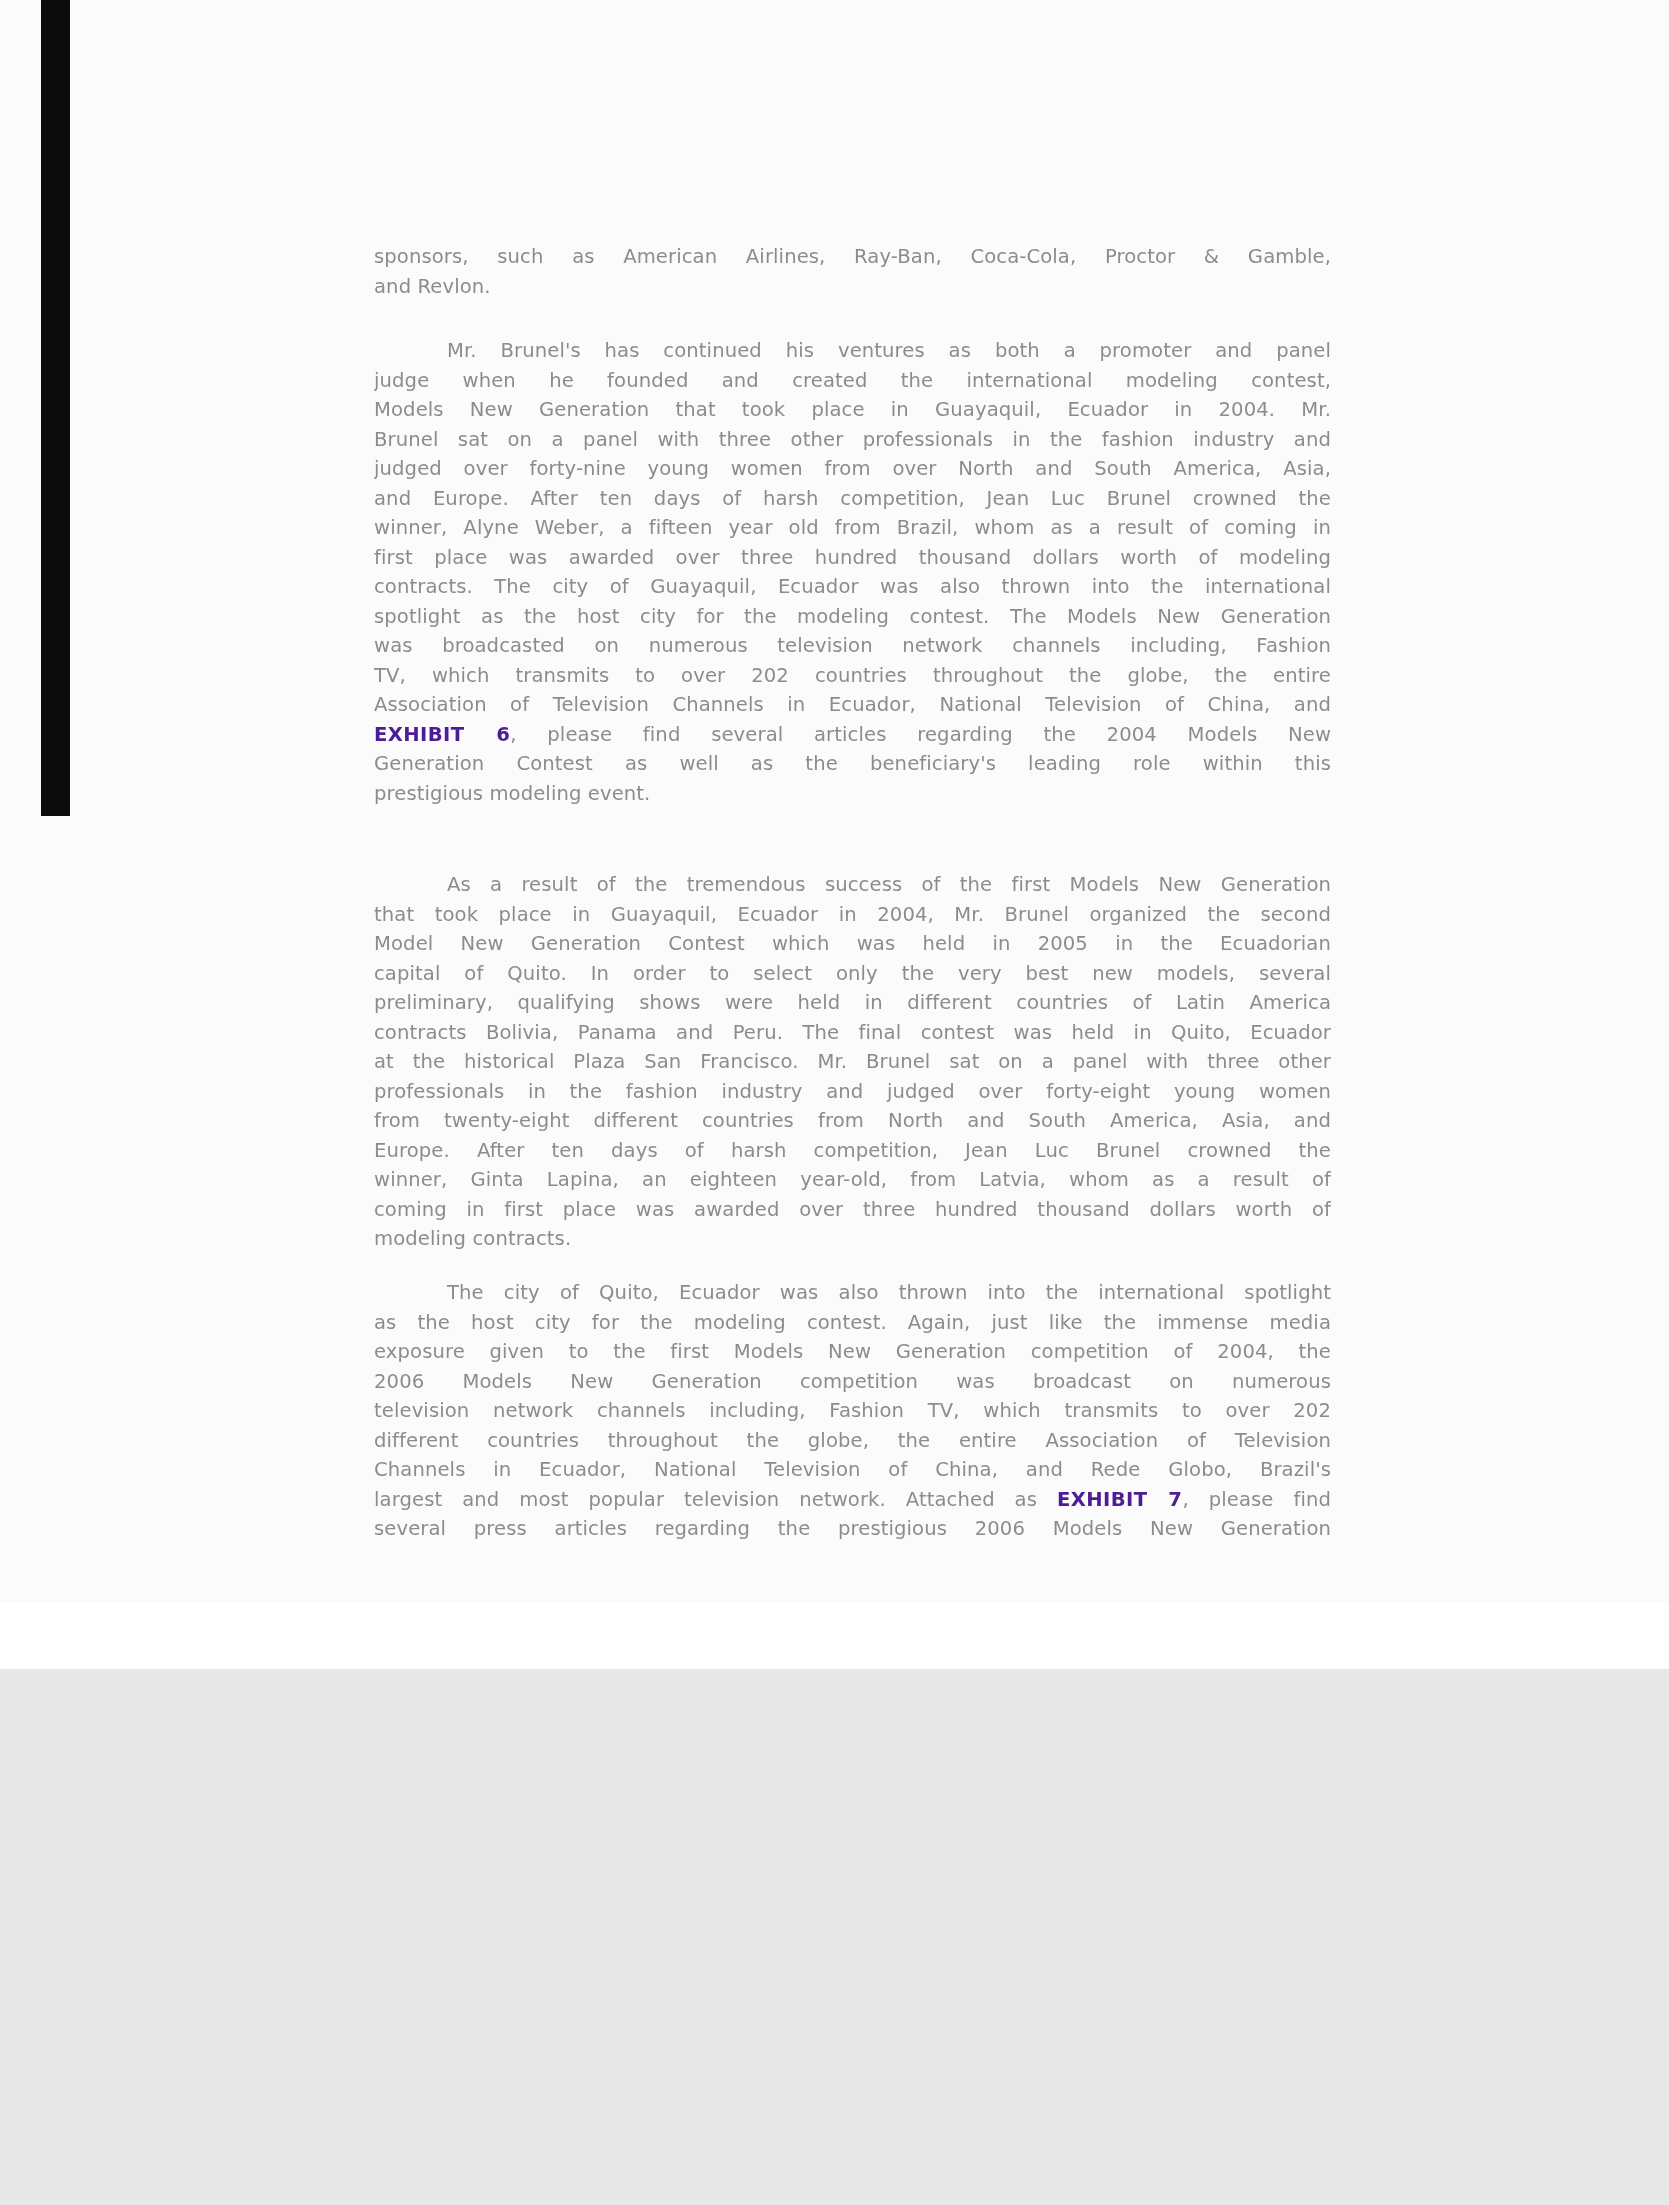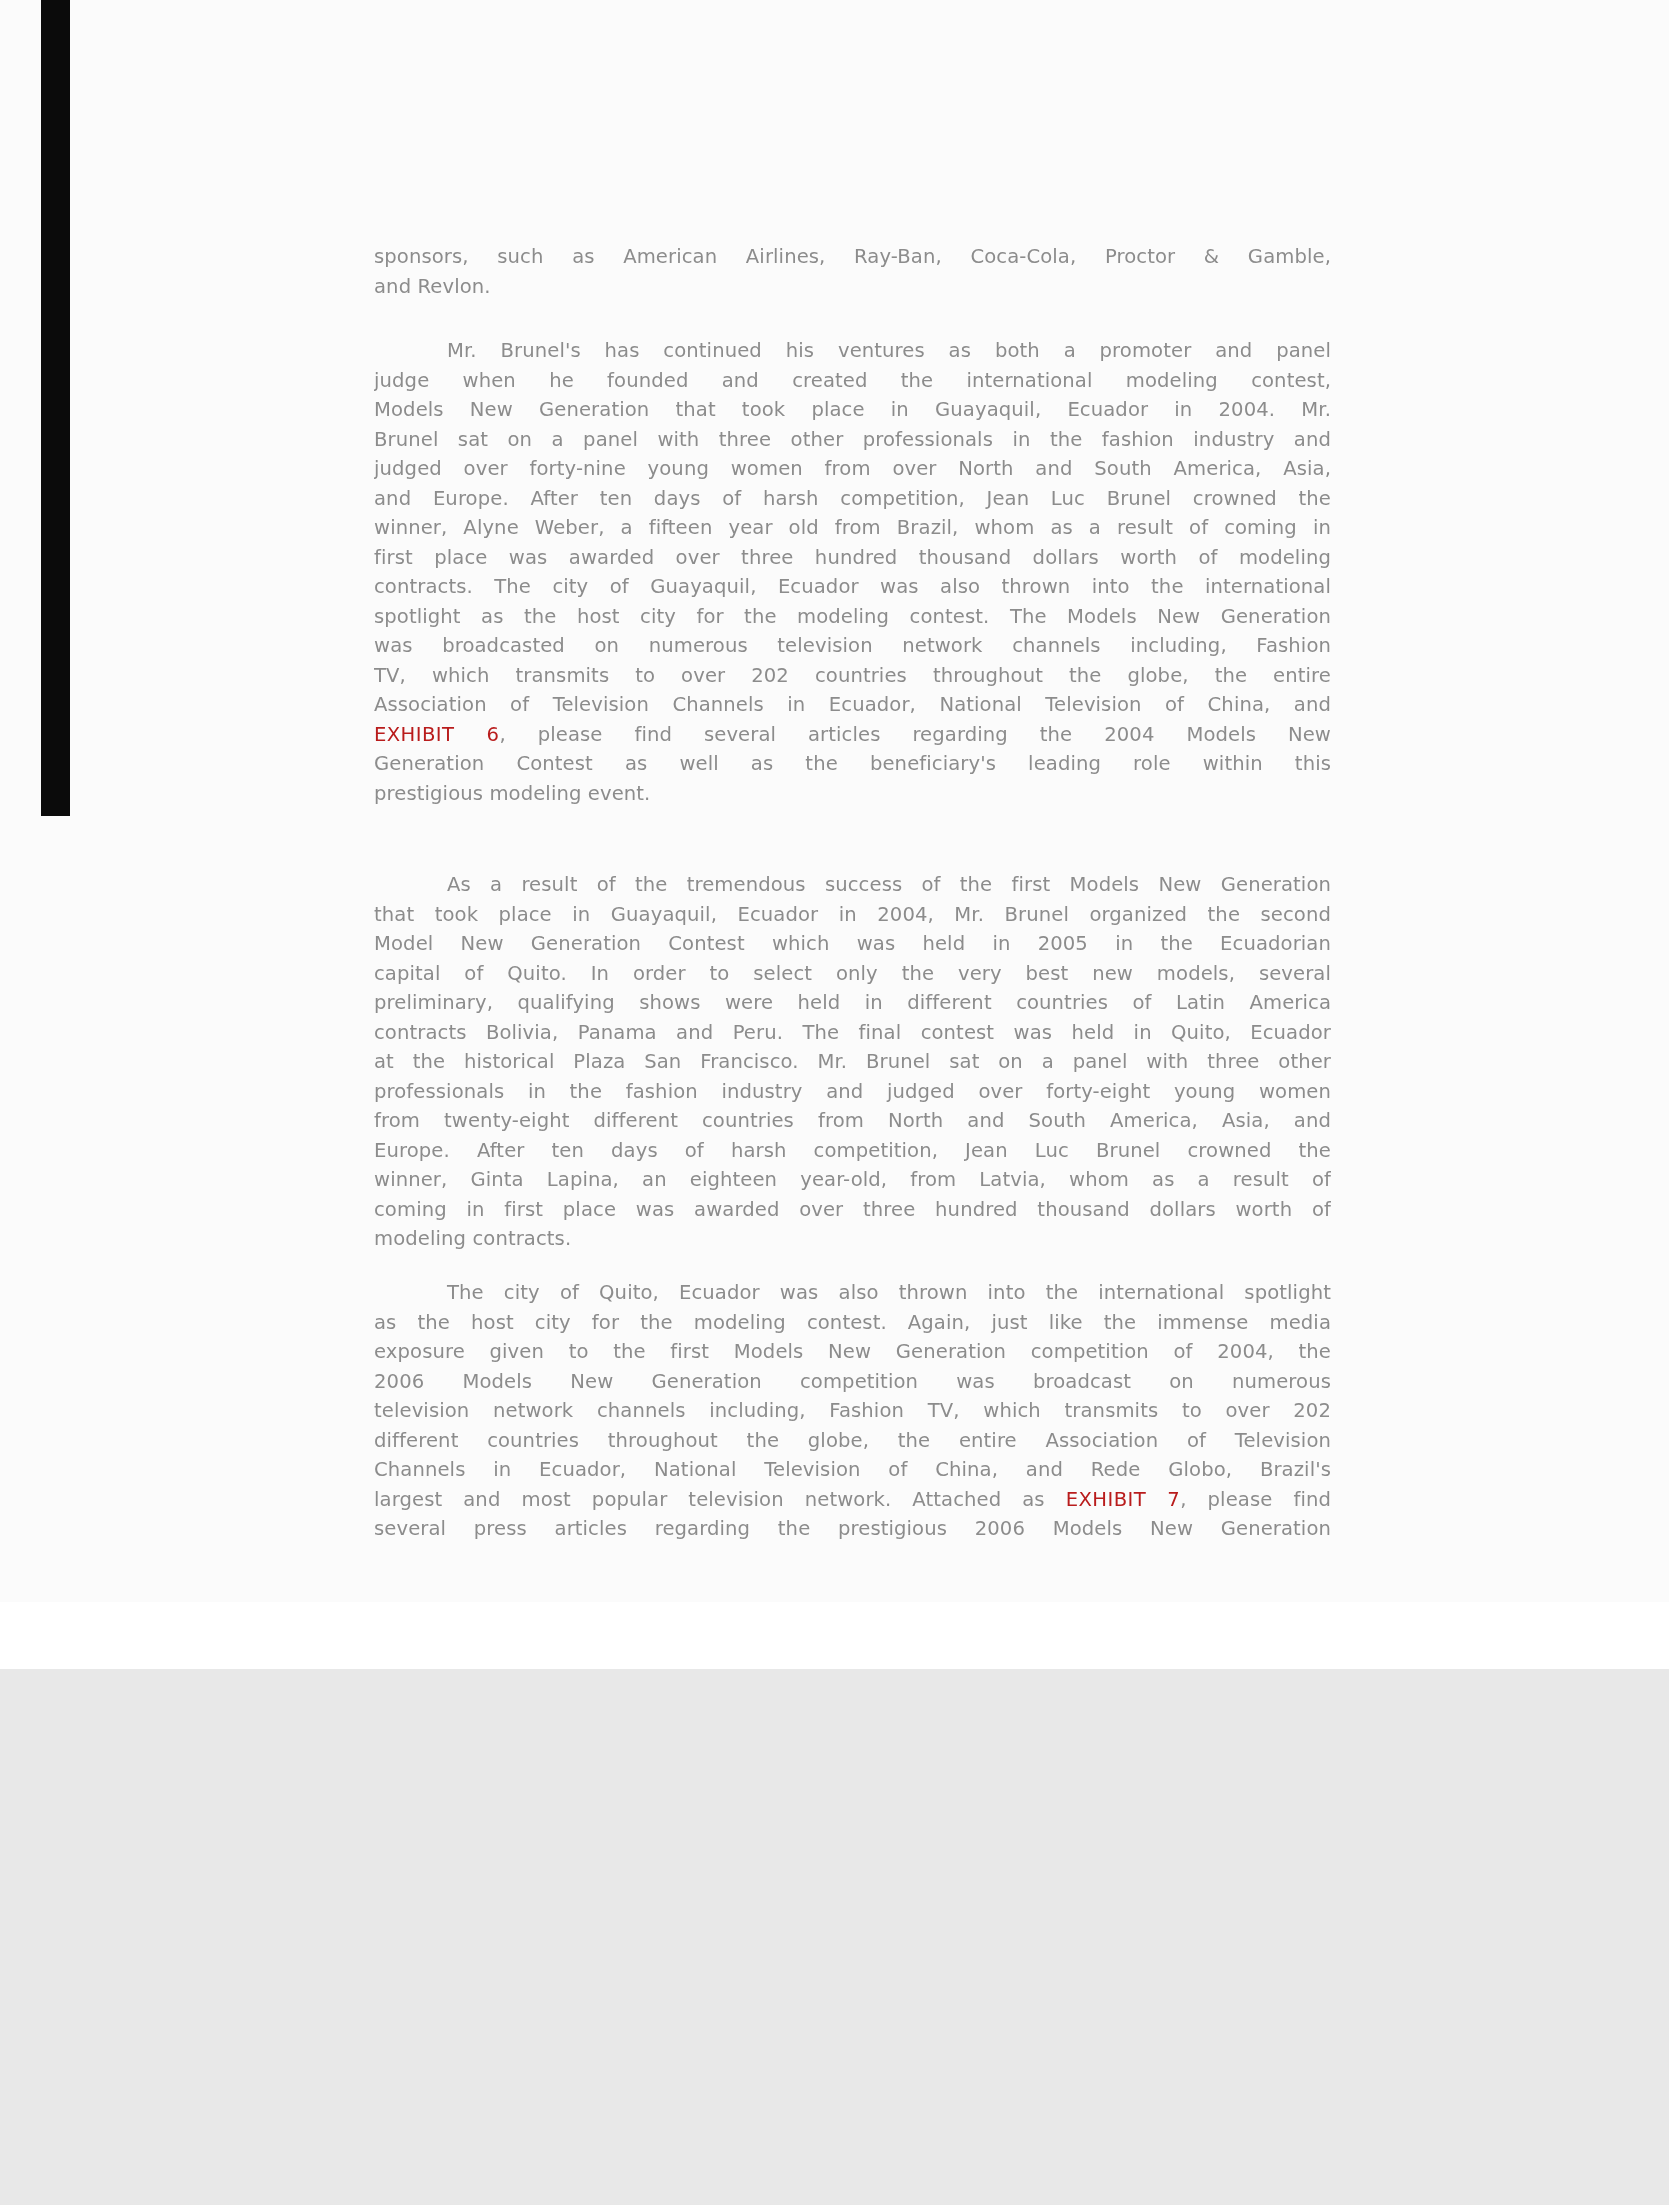--- a/index.html
+++ b/index.html
@@ -28,21 +28,21 @@
     height:29.5px;line-height:29.5px;
     font-size:19.6px;
     color:#8c8c8c;
     text-align:justify;
     text-align-last:justify;
     overflow:hidden;
     letter-spacing:0.1px;
   }
   .line.last{text-align-last:left;}
   .line.indent{text-indent:73px;}
-  .line b{font-weight:normal;color:#b91c1c;letter-spacing:0.4px;}
+  .line b{font-weight:bold;color:#4c1d95;letter-spacing:0.4px;}
   .footer-strip{
     position:absolute;left:0;bottom:0;width:1669px;height:67px;
     background:#ffffff;
   }
   .bates{
     position:absolute;
     right:38px;top:2155px;
     font-size:24px;
     letter-spacing:-0.7px;
     color:#404040;

